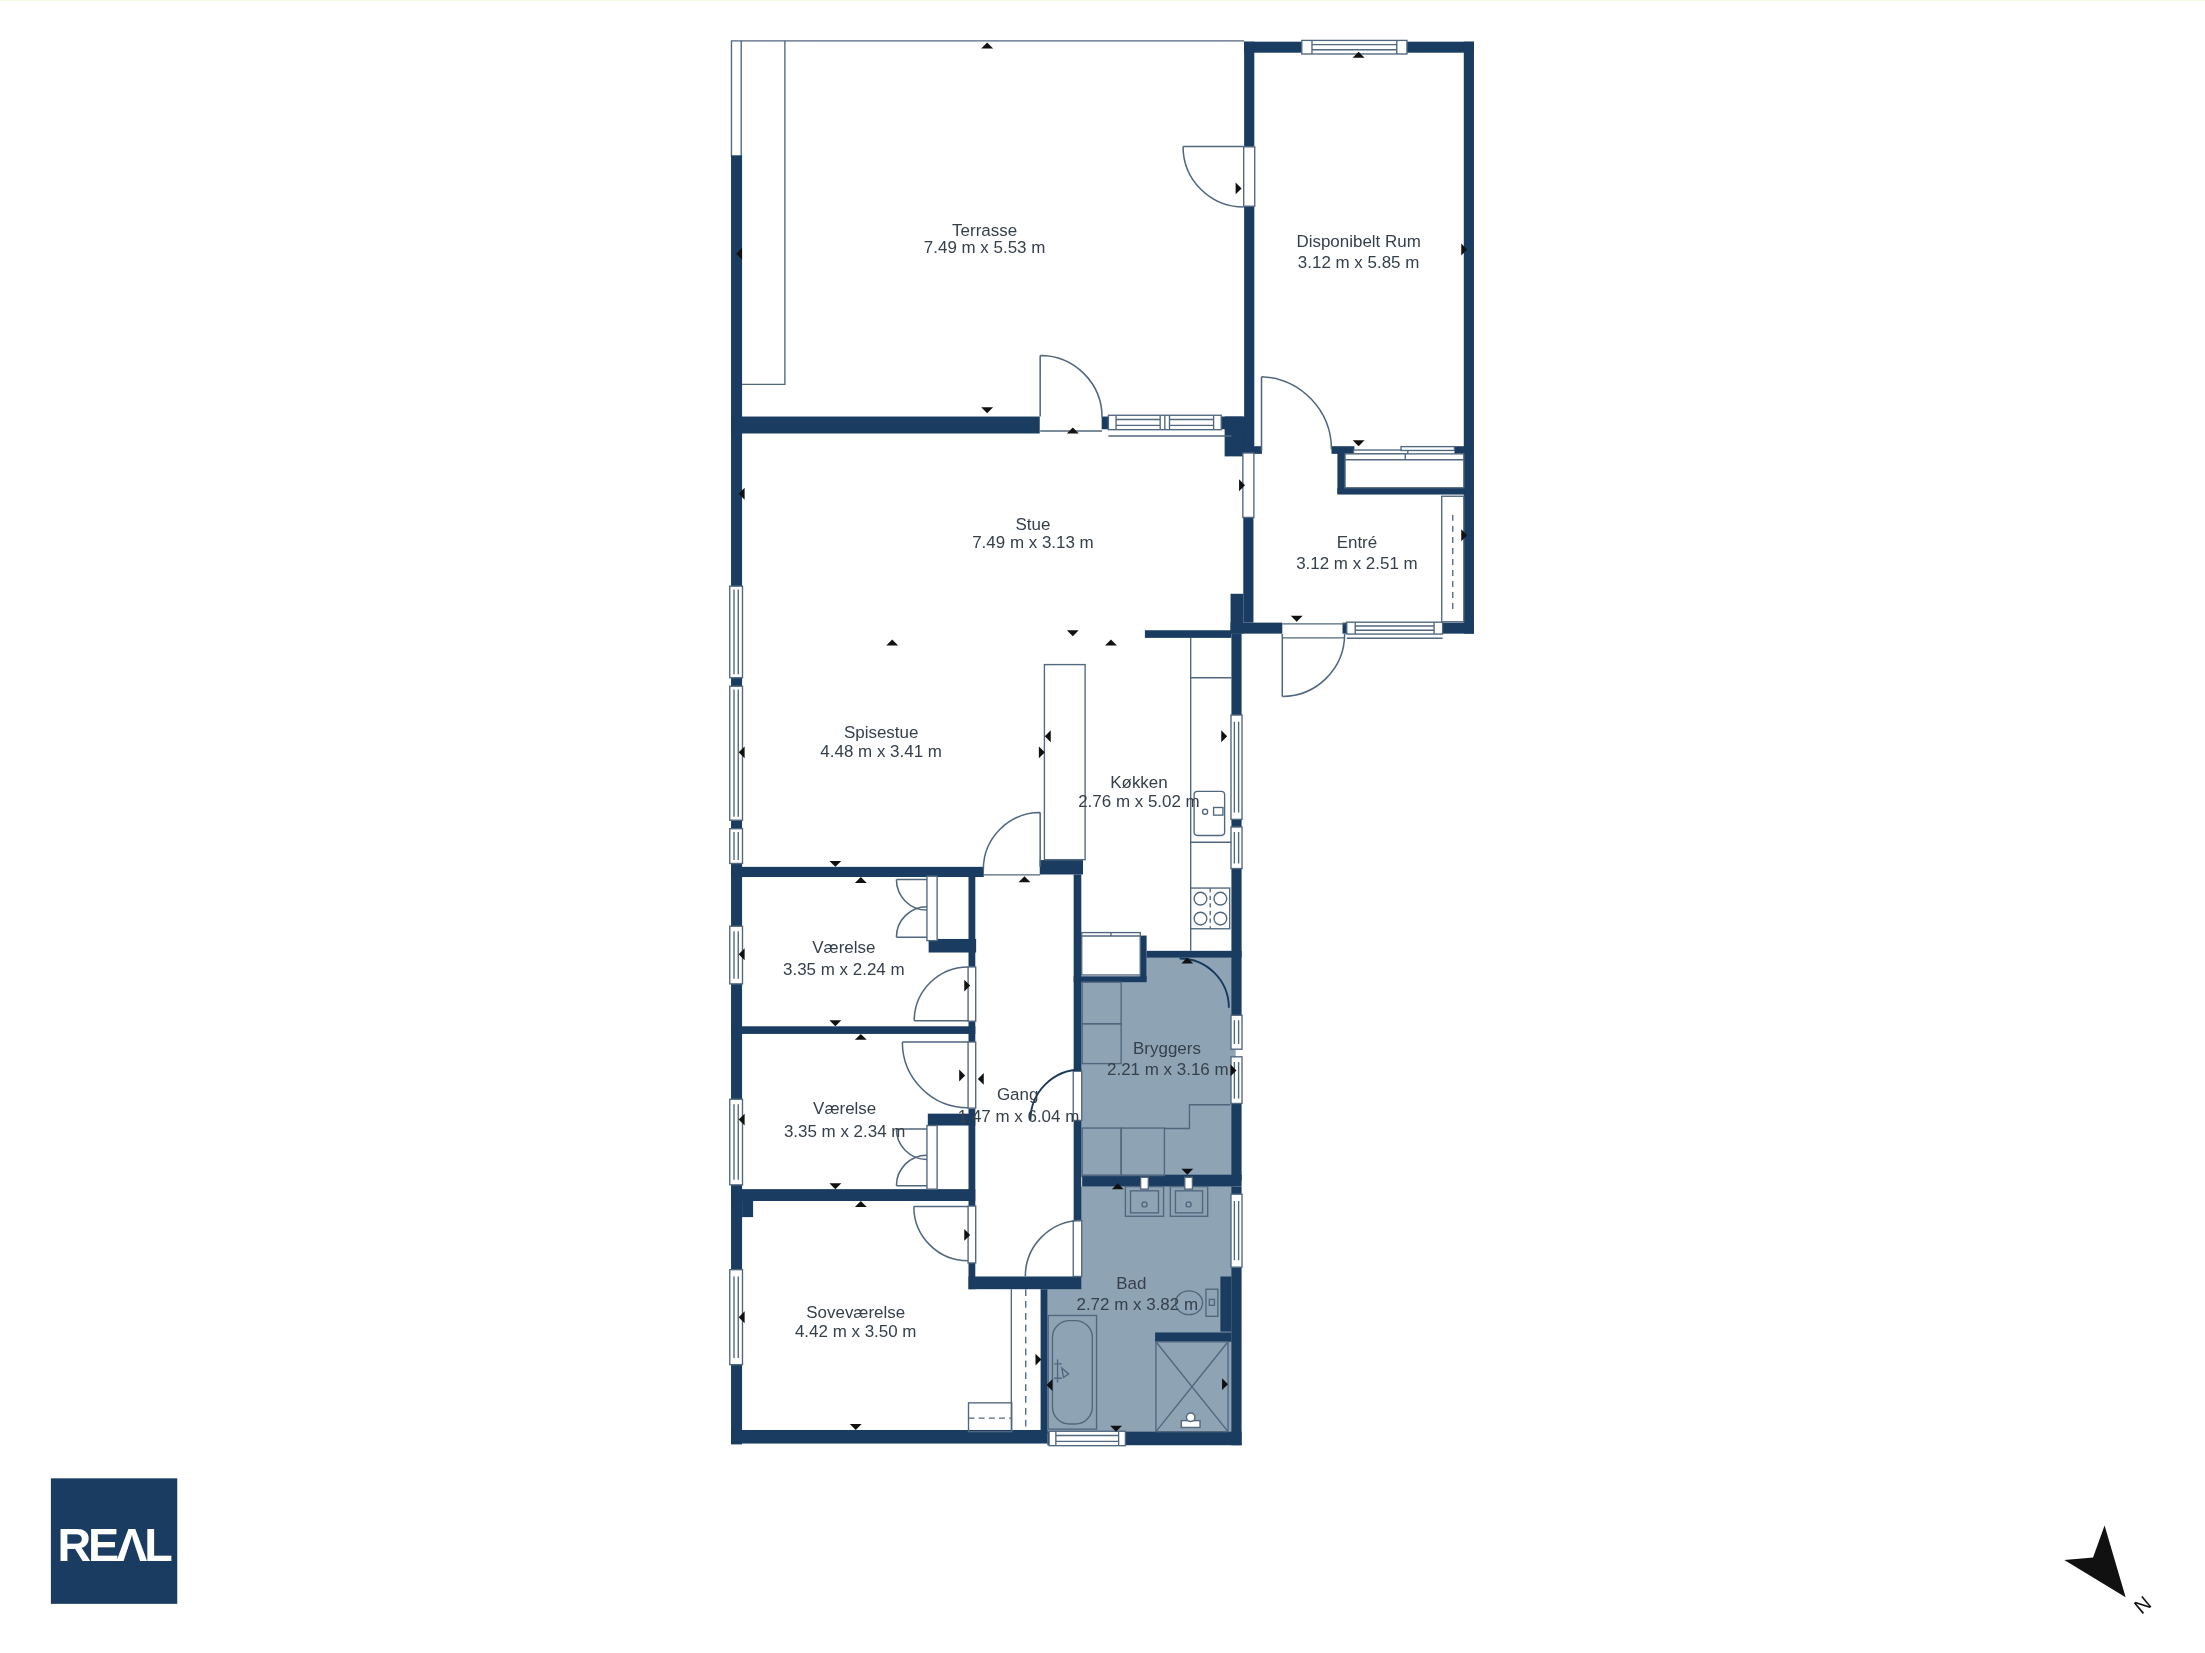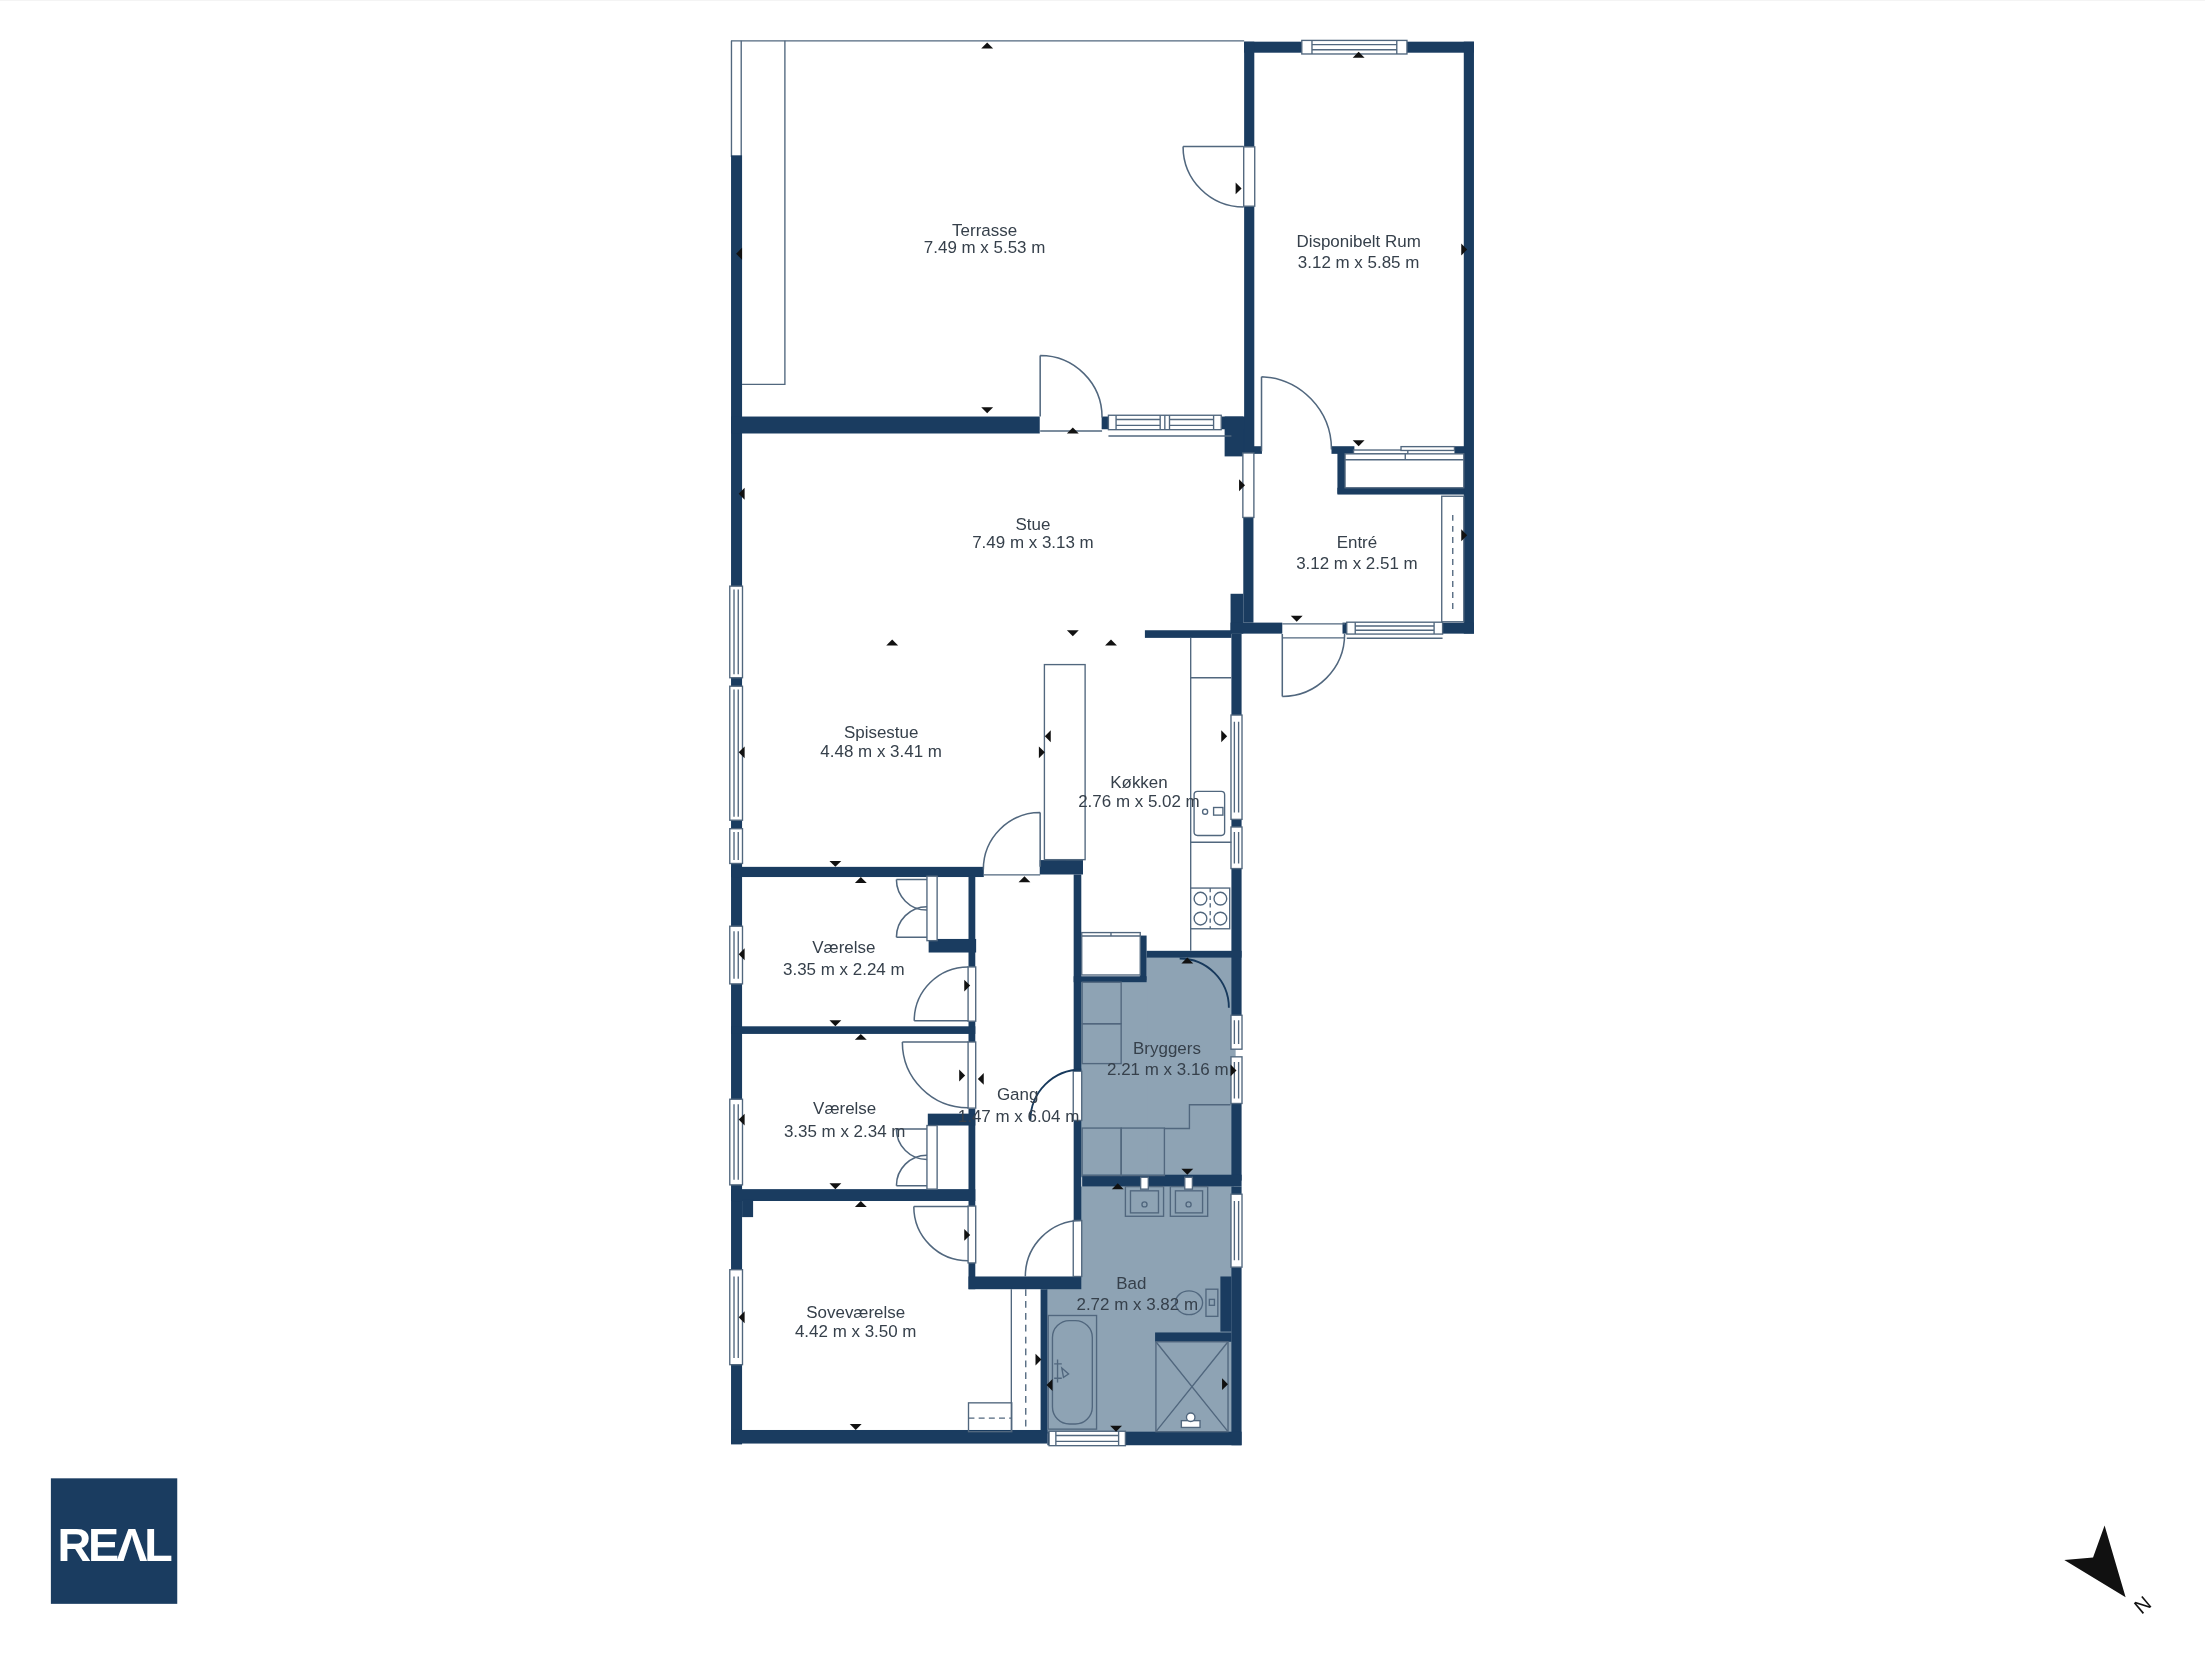--- a/index.html
+++ b/index.html
@@ -1,16 +1,16 @@
 <!DOCTYPE html>
 <html style="font-size:13.6px"><head>
 <meta charset="utf-8">
 <style>
   html,body{margin:0;padding:0;background:#ffffff;}
-  .page{width:2205px;height:1648px;position:relative;background:#a3a3a3;}
+  .page{width:2205px;height:1648px;position:relative;background:#84cc16;}
   svg{position:absolute;top:0;left:0;}
   .w{fill:#1a3c60;}
   .gray{fill:#8ea3b4;}
   .tl{stroke:#51677e;stroke-width:1.6;fill:none;}
   .tlw{stroke:#51677e;stroke-width:1.6;fill:#ffffff;}
   .arc{stroke:#51677e;stroke-width:1.8;fill:none;}
   .arcn{stroke:#17395c;stroke-width:2.2;fill:none;}
   .mk{fill:#111111;}
   .lbl{font-family:"Liberation Sans",sans-serif;font-size:20px;fill:#36404b;text-anchor:middle;}
 </style>

